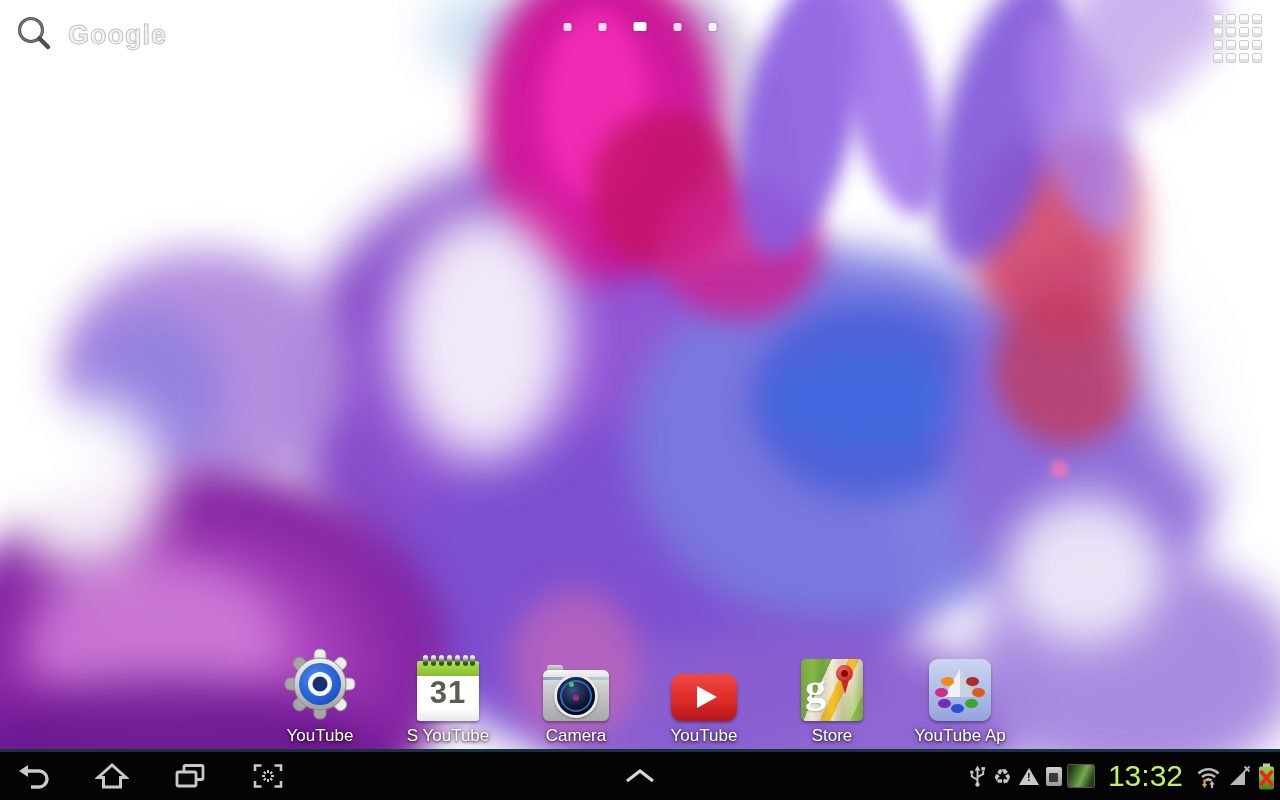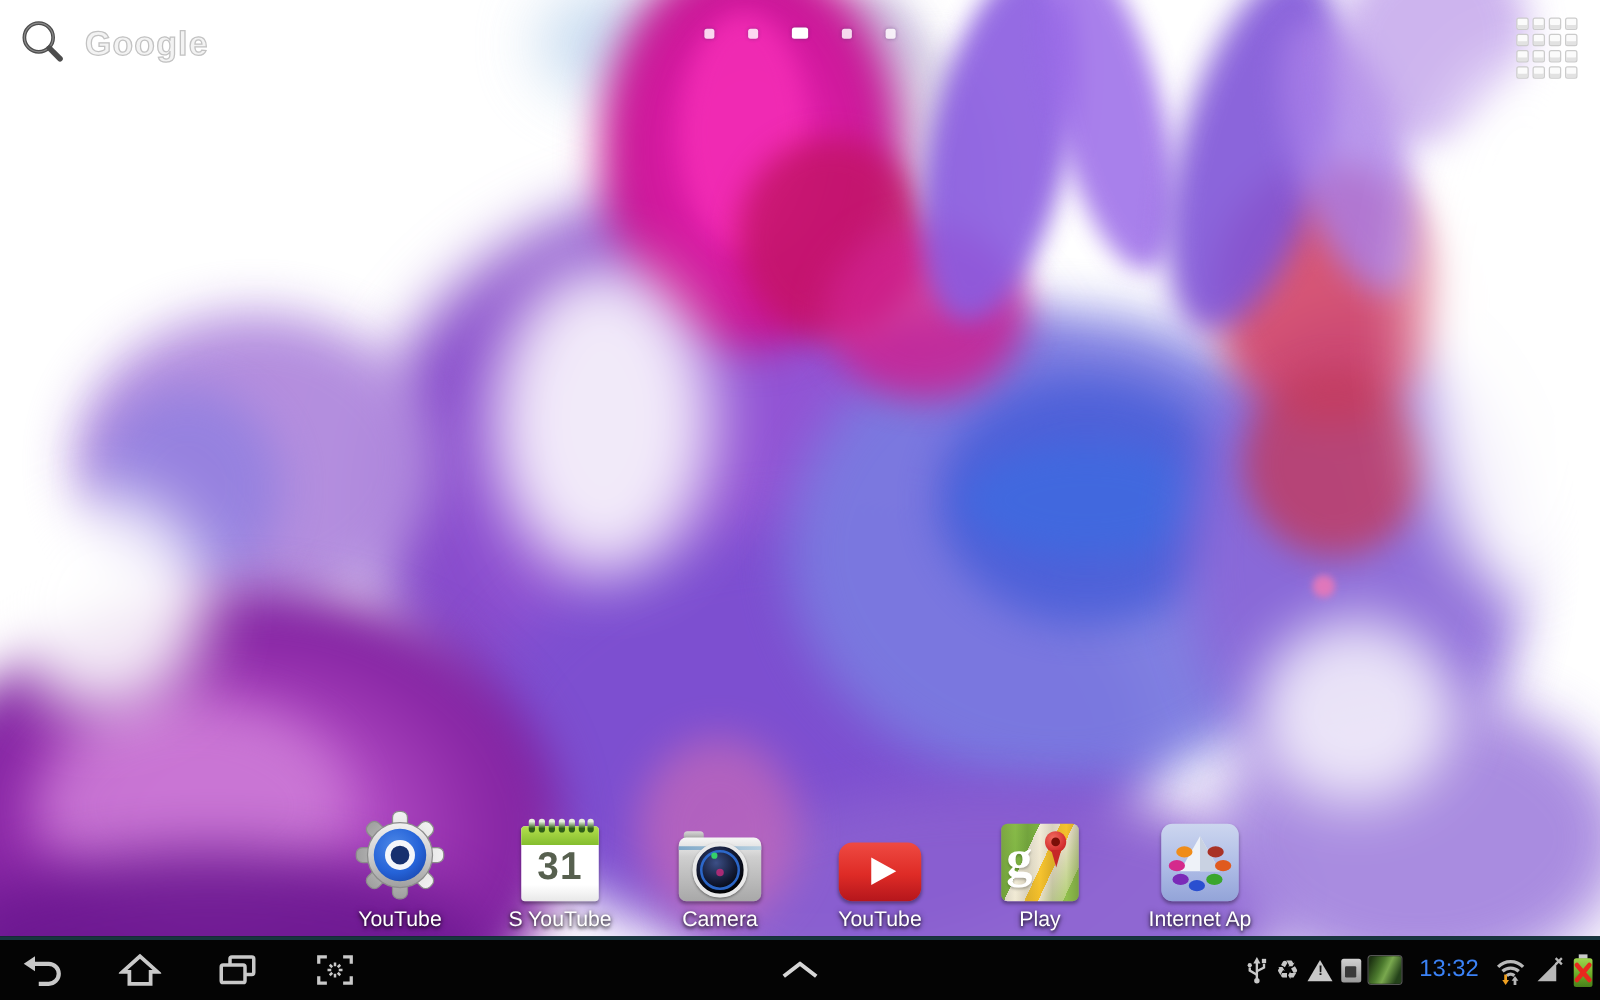--- a/index.html
+++ b/index.html
@@ -120,21 +120,21 @@
     clip-path:polygon(0 0,0 100%,100% 50%);
     background:linear-gradient(115deg,#00b6e0 18%,#29c94e 42%,#e8336a 58%,#f06428 85%);}
 
   
   #navbar{position:absolute;left:0;right:0;bottom:0;height:48px;background:#040404;border-top:3px solid #17353f;z-index:10;display:flex;align-items:center;}
   #nav-left{position:absolute;left:16px;display:flex;align-items:center;gap:42px;height:100%;}
   .navbtn{display:flex;align-items:center;justify-content:center;width:36px;height:36px;cursor:pointer;}
   #nav-center{position:absolute;left:50%;transform:translateX(-50%);cursor:pointer;display:flex;align-items:center;height:100%;}
   #status-cluster{position:absolute;right:4px;display:flex;align-items:center;gap:6px;height:100%;cursor:pointer;}
   .sicon{display:flex;align-items:center;justify-content:center;}
-  #clock{font-size:19px;color:#3b82f6;margin:0 6px 0 8px;letter-spacing:0;}
+  #clock{font-size:30px;color:#bef264;margin:0 6px 0 8px;letter-spacing:0;}
   .warn-wrap{position:relative;width:22px;height:18px;}
   .warn-tri{position:absolute;left:1px;bottom:0;width:0;height:0;border-left:10px solid transparent;border-right:10px solid transparent;border-bottom:17px solid #c9c9c9;}
   .warn-ex{position:absolute;left:0;bottom:2px;width:22px;text-align:center;font-size:11px;font-weight:bold;color:#111;}
   .file-ic{width:16px;height:19px;background:linear-gradient(#d0d0d0,#9a9a9a);border-radius:2px;position:relative;}
   .file-ic::after{content:"";position:absolute;left:3px;top:6px;width:9px;height:9px;background:#3a3a3a;border-radius:1px;}
   .thumb-ic{width:26px;height:22px;border-radius:2px;background:linear-gradient(115deg,#1d3312 8%,#4c7a2e 38%,#79a84e 55%,#24421a 85%);box-shadow:0 0 0 1px #555;}
 </style>
 </head>
 <body>
 
@@ -287,39 +287,39 @@
   </div>
 
   <div class="dock-item">
     <div class="icon-slot">
       <div class="ic-maps">
         <div class="maps-fold"></div>
         <span class="maps-g">g</span>
         <div class="maps-pin"></div>
       </div>
     </div>
-    <span class="app-label">Play</span>
+    <span class="app-label">Store</span>
   </div>
 
 
   <div class="dock-item">
     <div class="icon-slot">
       <div class="ic-samsungapps">
         <div class="sa-pyr"></div>
         <div class="sa-pyr-shade"></div>
         <span class="sa-dot" style="left:6px;top:29px;background:#d42a8c"></span>
         <span class="sa-dot" style="left:12px;top:18px;background:#ef8c1a"></span>
         <span class="sa-dot" style="left:37px;top:18px;background:#a93226"></span>
         <span class="sa-dot" style="left:43px;top:29px;background:#e05a1e"></span>
         <span class="sa-dot" style="left:36px;top:40px;background:#3aa62e"></span>
         <span class="sa-dot" style="left:22px;top:45px;background:#2a4fd0"></span>
         <span class="sa-dot" style="left:9px;top:40px;background:#7a2ab8"></span>
       </div>
     </div>
-    <span class="app-label">Internet Ap</span>
+    <span class="app-label">YouTube Ap</span>
   </div>
 
 
 </div>
 
 <div id="navbar">
 
   <div id="nav-left">
     <div class="navbtn">
       <svg width="34" height="28" viewBox="0 0 34 28">

